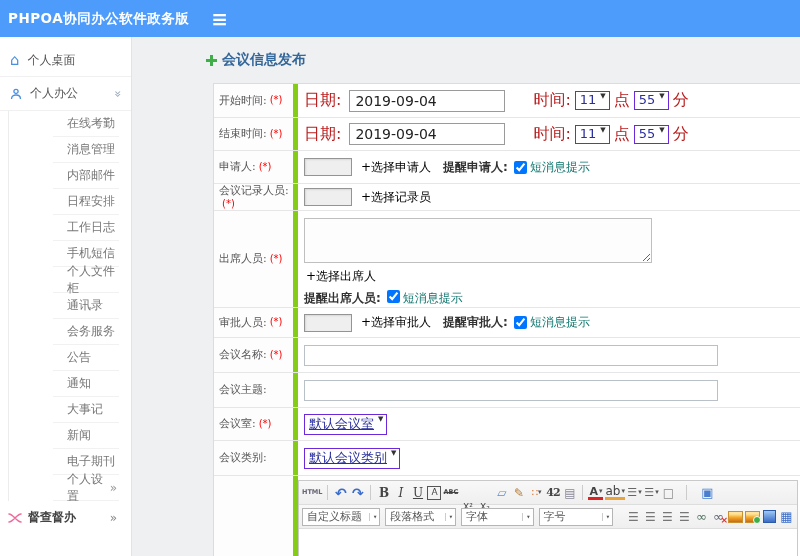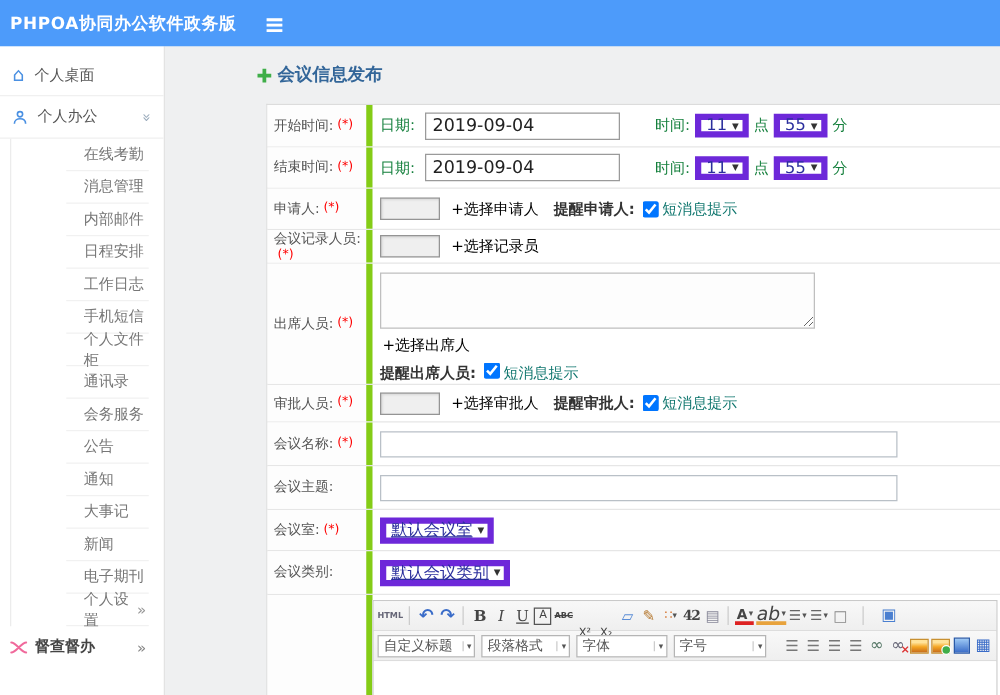--- a/index.html
+++ b/index.html
@@ -38,25 +38,25 @@
           border:1px solid #dcdcdc; border-right:none; }
   .frow { display:flex; border-bottom:1px solid #e6e6e6; }
   .flabel { flex:0 0 84px; border-right:5px solid #84cc16; display:flex; align-items:center;
             padding-left:5px; font-size:11px; color:#555; background:#fdfdfd; line-height:1.25; flex-wrap:wrap; }
   .flabel .req { color:#fe0000; margin-left:3px; font-size:10px; }
   .fcontent { flex:1; display:flex; align-items:center; padding-left:6px; min-width:0; }
   .fcontent.col { flex-direction:column; align-items:flex-start; justify-content:flex-start; padding-top:7px; }
   .h34{height:34px} .h33{height:33px} .h27{height:27px} .h97{height:97px}
   .h30{height:30px} .h35{height:35px} .h84{height:84px; border-bottom:none;}
 
-  .inline-lbl { font-size:12px; color:#15803d; white-space:nowrap; }
+  .inline-lbl { font-size:16px; color:#b91c1c; white-space:nowrap; }
   .date-input { width:156px; height:22px; border:1px solid #9a9a9a; background:#fff; font-size:14px;
                 color:#222; padding:0 5px; margin-left:8px; font-family:inherit; }
   .gap28 { margin-left:28px; }
-  .sel { display:inline-flex; align-items:center; border:5px solid #6d28d9; background:#fff;
+  .sel { display:inline-flex; align-items:flex-start; border:1px solid #6d28d9; background:#fff;
          height:19px; padding:0 3px 0 4px; color:#2b2f9d; font-size:13px; cursor:pointer; white-space:nowrap; }
   .sel .caret { font-size:7px; color:#333; margin-left:4px; }
   .sel.time { margin:0 4px; }
   .sel.wide { height:21px; }
   .sel .u { text-decoration:underline; }
   .small-input { width:48px; height:18px; border:1px solid #949494; background:#efefef;
                  box-shadow:inset 1px 1px 2px rgba(0,0,0,.10); }
   .long-input { width:414px; height:21px; border:1px solid #b9c0c7; background:#fff; font:inherit; padding:0 4px; }
   .sel-link { color:#000000; text-decoration:none; font-size:12px; margin-left:9px; white-space:nowrap; }
   .remind { font-weight:bold; color:#333; font-size:12px; margin-left:12px; white-space:nowrap; }
@@ -83,28 +83,28 @@
   .ic-u { text-decoration:underline; font-family:"DejaVu Serif","Liberation Serif",serif; }
   .ic-abox { border:1px solid #555; font-size:9px; width:14px; height:14px; min-width:14px; }
   .ic-strike { font-size:6.5px; text-decoration:line-through; font-weight:bold; }
   .ic-supscr,.ic-subscr { font-size:9px; font-weight:normal;margin-top:30px; }
   .ic-eraser { color:#5b8dd6; }
   .ic-brush { color:#b5782f; }
   .ic-fmt { color:#d2691e; font-size:10px; letter-spacing:-1px; }
   .ic-quote { font-weight:bold; font-family:"DejaVu Serif","Liberation Serif",serif; font-size:11px; color:#444; letter-spacing:-1px; }
   .ic-paste { color:#889; }
   .ic-fontcolor { border-bottom:3px solid #d22; font-size:11px; font-weight:bold; height:14px; }
-  .ic-hl { border-bottom:3px solid #e8a33d; font-size:15px; height:14px; font-style:italic; }
+  .ic-hl { border-bottom:3px solid #e8a33d; font-size:12px; height:14px; }
   .ic-list { color:#666; font-size:11px; }
   .ic-page { color:#888; }
   .ic-screen { color:#4a7fd0; font-size:13px; margin-left:8px; }
   .ml8 { margin-left:8px; }
   .ecombo { display:inline-flex; align-items:center; justify-content:space-between; border:1px solid #b5b5b5;
             background:#fff; height:18px; font-size:11px; color:#555; padding:0 2px 0 4px; margin-right:3px;
-            cursor:pointer; white-space:nowrap; overflow:hidden; }
+            cursor:pointer; white-space:nowrap; overflow:hidden;font-family:Liberation Mono, monospace; }
   .ecombo .cbtn { border-left:1px solid #ccc; padding-left:3px; margin-left:4px; font-size:7px; color:#555; }
   .w84{width:84px} .w76{width:76px} .w78{width:78px} .w80{width:80px}
   .ic-align { color:#777; font-size:12px; }
   .ic-link { color:#576; font-size:13px; }
   .ic-unlink { color:#667; font-size:13px; position:relative; }
   .ic-unlink::after { content:"×"; position:absolute; right:-2px; bottom:0; color:#d33; font-size:9px; font-weight:bold; }
   .box-img { width:15px; height:12px; border:1px solid #c89030; background:linear-gradient(180deg,#ffe39a 20%,#f5a623 55%,#c56a1a); }
   .box-img2 { position:relative; }
   .box-img2::after { content:""; position:absolute; right:-2px; bottom:-2px; width:6px; height:6px;
                      border-radius:50%; background:#3fae49; border:1px solid #fff; }

